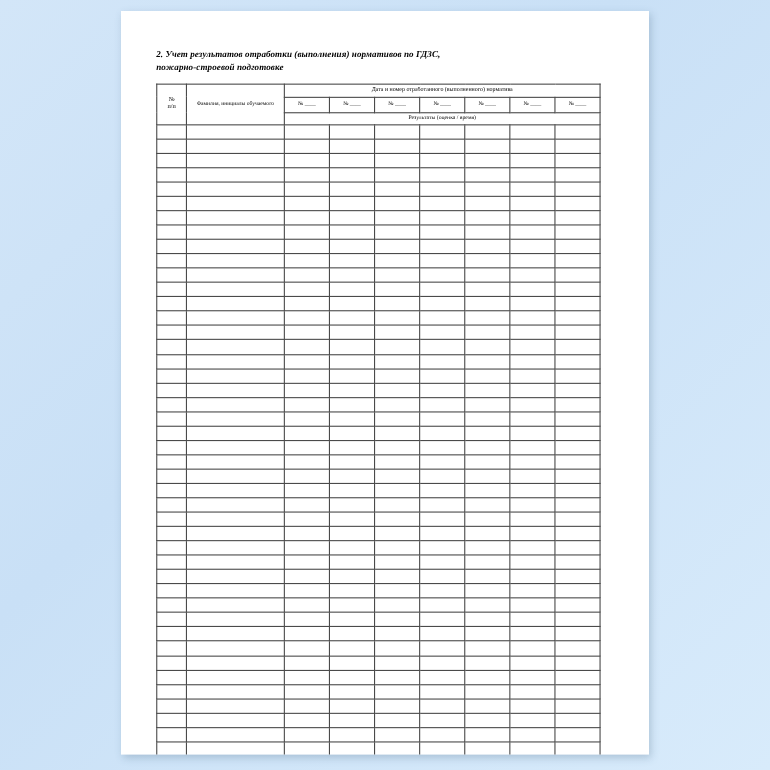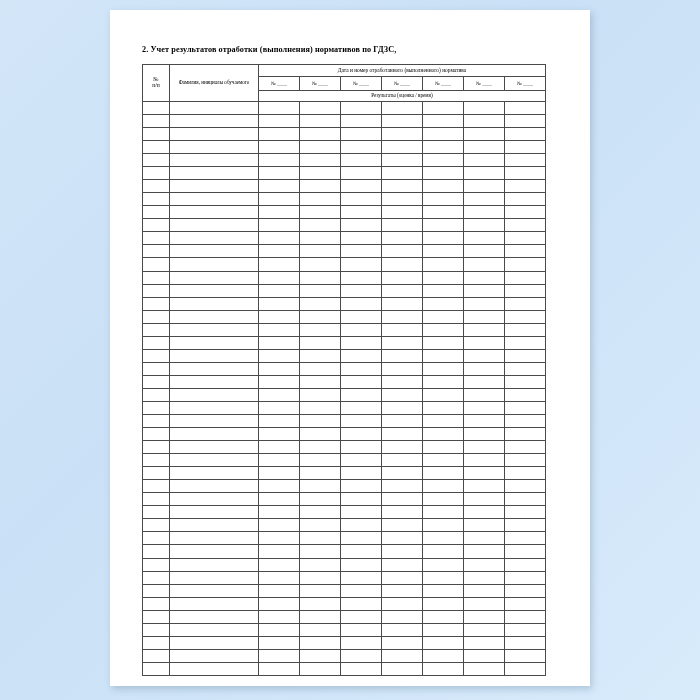--- a/index.html
+++ b/index.html
@@ -34,20 +34,21 @@
     top: 34px;
     width: 414px;
   }
   .doc-title {
     font-size: 8.2px;
     font-weight: bold;
     line-height: 1.45;
     color: #000;
     margin: 0 0 8px 0;
     letter-spacing: 0.1px;
+    font-style: italic;
   }
   table.reg {
     border-collapse: collapse;
     table-layout: fixed;
     width: 404px;
     font-size: 5.1px;
     color: #000;
   }
   table.reg th, table.reg td {
     border: 0.7px solid #4a4a4a;
@@ -95,20 +96,21 @@
 </head>
 <body>
 
 <div class="backdrop"></div>
 
 <div class="page">
   <div class="doc-inner">
 
     <div class="doc-title">
       <div>2. Учет результатов отработки (выполнения) нормативов по ГДЗС,</div>
+      <div>пожарно-строевой подготовке</div>
     </div>
 
     <table class="reg">
       <thead>
         <tr>
           <th class="c-num" rowspan="3">
             <div class="num-stack">
               <span>№</span>
               <span>п/п</span>
             </div>

